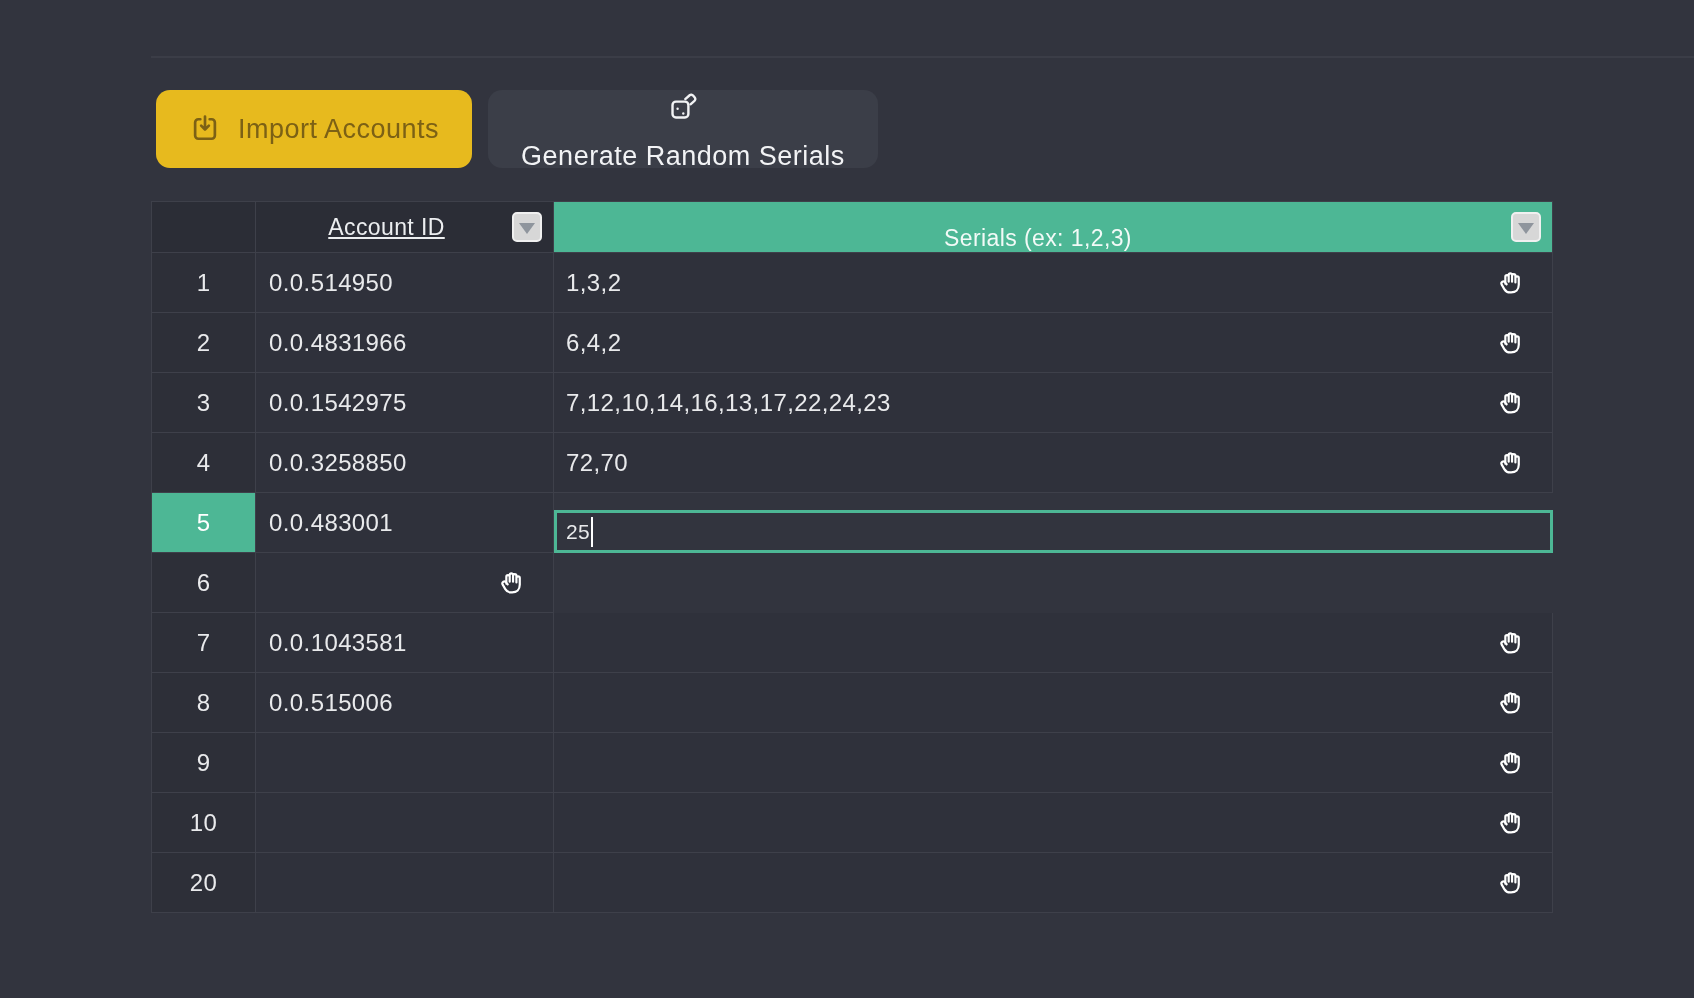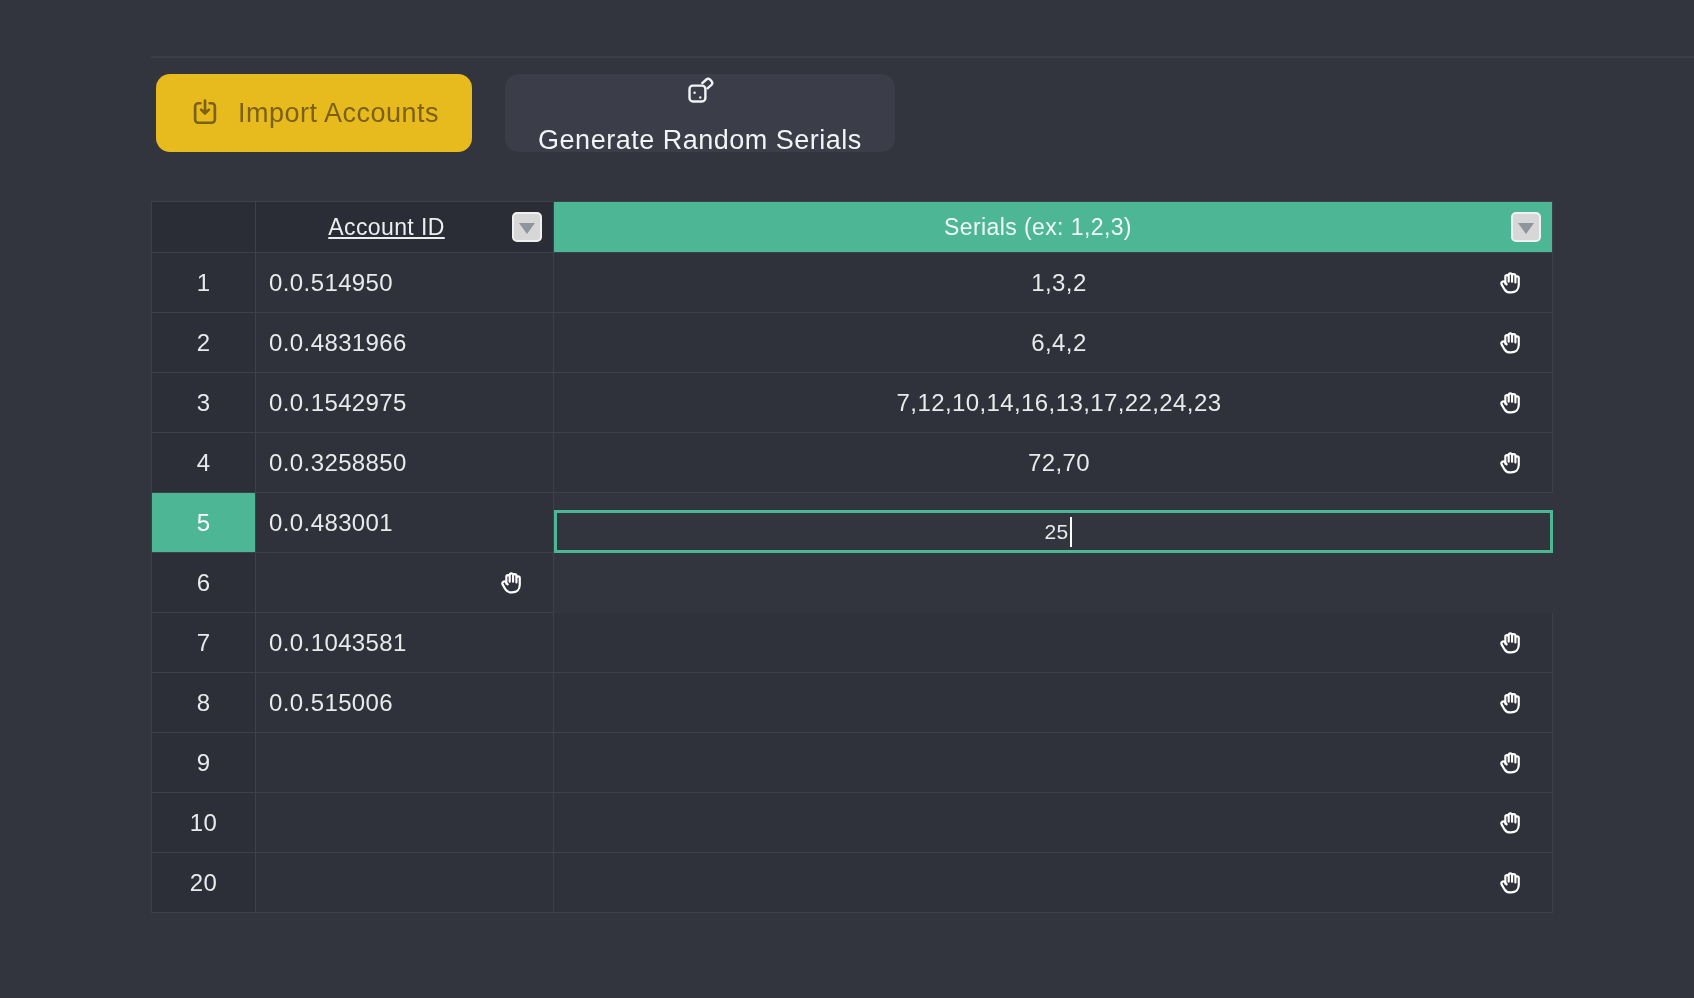--- a/index.html
+++ b/index.html
@@ -6,43 +6,43 @@
   *{box-sizing:border-box;}
   .stage{
     position:relative;width:1694px;height:998px;overflow:hidden;
     background:#32343e;
     font-family:"Liberation Sans","DejaVu Sans",sans-serif;
     color:#e9eaec;
   }
   .top-divider{position:absolute;left:151px;right:0;top:56px;height:2px;background:#3b3d47;}
 
   
-  .toolbar{position:absolute;left:156px;top:74px;display:flex;gap:33px;justify-content:space-between;}
+  .toolbar{position:absolute;left:156px;top:90px;display:flex;gap:16px;justify-content:space-between;}
   .btn{height:78px;border:none;border-radius:14px;display:flex;align-items:center;
        padding:0 33px;font-size:27px;font-weight:500;letter-spacing:.5px;gap:17px;
        font-family:inherit;cursor:pointer;}
   .btn-import{background:#e7ba1e;color:#7c6115;}
   .btn-generate{background:#3b3e48;color:#f2f3f5;flex-direction:column;}
   .btn svg{display:block;}
 
   
   .tbl{position:absolute;left:151px;top:201px;width:1402px;}
   .tr{display:grid;grid-template-columns:105px 298px 999px;height:60px;}
   .tr.head{height:52px;}
   .td{border-right:1px solid #3e404a;border-bottom:1px solid #3e404a;
       display:flex;align-items:center;position:relative;font-size:24px;letter-spacing:.4px;}
   .tr .td:first-child{border-left:1px solid #3e404a;}
   .tr.head .td{border-top:1px solid #3e404a;}
   .td.num{background:#2d2f38;justify-content:center;color:#e9eaec;}
   .td.acct{background:#2f313b;padding-left:13px;}
-  .td.ser{background:#2f313b;padding-left:12px;justify-content:center;}
+  .td.ser{background:#2f313b;padding-left:12px;}
   .tr.head .th-blank,.tr.head .th-acct{background:#2b2d36;}
   .tr.head .th-acct{justify-content:center;padding-right:36px;font-size:23px;color:#eceef0;text-decoration:underline;}
   .tr.head .th-ser{background:#4db795;justify-content:center;padding-right:30px;
-                   font-size:23px;color:#f2faf7;}
+                   font-size:23px;color:#f2faf7;align-items:flex-end;}
   .num.selected{background:#4db795;color:#fff;}
 
   
   .dd{position:absolute;right:11px;top:50%;transform:translateY(-50%);
       width:30px;height:30px;background:#d7d7d7;border:2px solid #f0f0f0;border-radius:5px;
       display:flex;align-items:center;justify-content:center;cursor:pointer;padding:0;}
   .dd .tri{width:0;height:0;border-left:8px solid transparent;border-right:8px solid transparent;
            border-top:11px solid #8f959d;margin-top:2px;}
 
   

